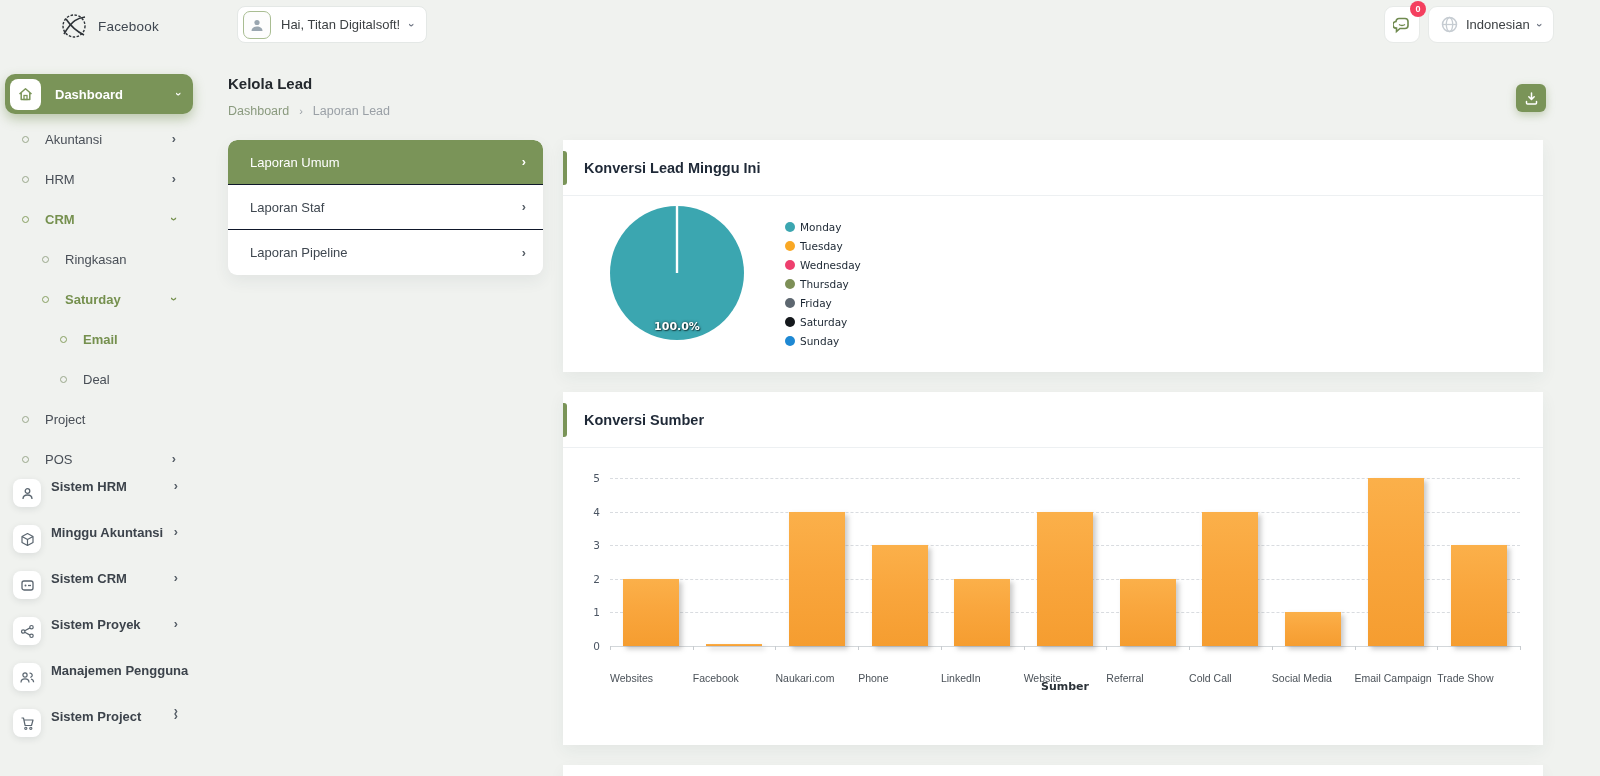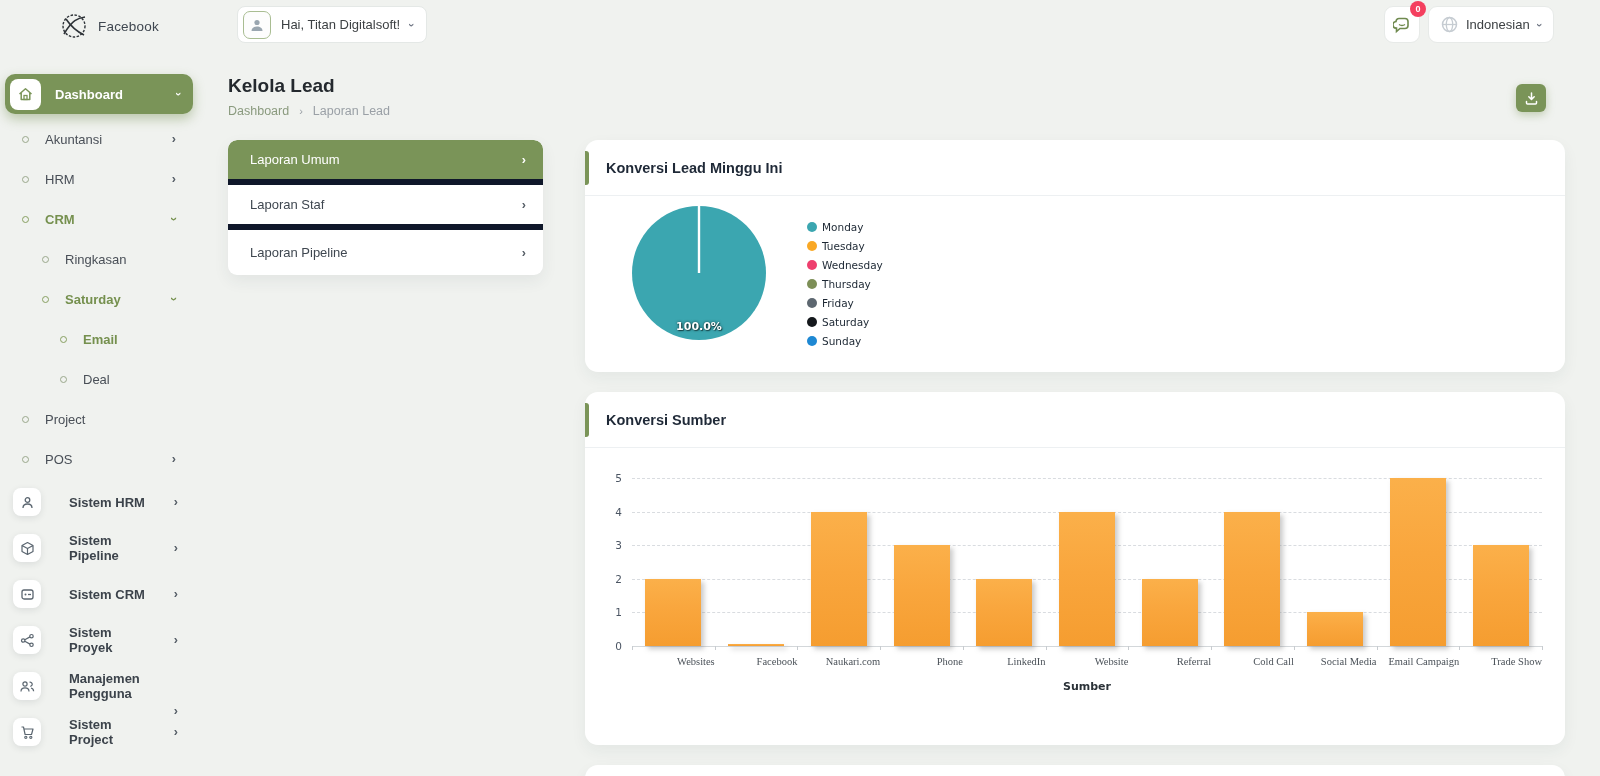--- a/index.html
+++ b/index.html
@@ -37,49 +37,49 @@
   .row-bullet.lvl2 { padding-left:42px; }
   .row-bullet.lvl3 { padding-left:60px; }
   .bullet { width:7px; height:7px; border:1.5px solid #9aa88b; border-radius:50%; flex:none; }
   .row-bullet .lbl { font-size:13px; color:#494f57; font-weight:500; }
   .row-bullet.active .lbl { color:#75904e; font-weight:700; }
   .row-bullet.active .bullet { border-color:#87a060; }
   .chev-r { margin-left:auto; margin-right:24px; color:#555d66; font-size:12.5px; font-weight:700; }
   .chev-d { margin-left:auto; margin-right:24px; color:#75904e; font-size:12.5px; font-weight:700;
     transform:rotate(90deg); }
 
-  .row-boxed { display:flex; align-items:center; height:46px; gap:28px; padding-left:13px; cursor:pointer; position:relative; }
+  .row-boxed { display:flex; height:46px; gap:10px; padding-left:13px; cursor:pointer; position:relative; }
   .iconbox { width:28px; height:28px; background:#fff; border-radius:8px; box-shadow:0 2px 7px rgba(30,40,50,.1);
     display:flex; align-items:center; justify-content:center; flex:none; }
   .row-boxed .lbl { font-size:13px; color:#3c434b; font-weight:600; }
   .row-boxed .chev-r { margin-right:22px; }
   .row-boxed .chev-wrap { position:absolute; right:22px; bottom:-9px; color:#555d66; font-size:12.5px; font-weight:700; }
 
   
-  .page-title { position:absolute; left:228px; top:75px; font-size:19px; font-weight:600; color:#24292e; }
+  .page-title { position:absolute; left:228px; top:75px; font-size:15px; font-weight:600; color:#24292e; }
   .breadcrumb { position:absolute; left:228px; top:104px; font-size:12.5px; display:flex; gap:10px; align-items:center; }
   .breadcrumb .link { color:#8a9a7e; cursor:pointer; }
   .breadcrumb .sep { color:#9aa0a6; font-size:11px; }
   .breadcrumb .cur { color:#9aa0a6; }
   .dl-btn { position:absolute; left:1516px; top:84px; width:30px; height:28px; background:#7a9458; border:none;
     border-radius:6px; display:flex; align-items:center; justify-content:center; cursor:pointer;
     box-shadow:0 3px 8px rgba(122,148,88,.4); }
 
   
   .submenu { position:absolute; left:228px; top:140px; width:315px; background:#fff; border-radius:9px;
     box-shadow:0 6px 16px rgba(40,60,70,.07); overflow:hidden; }
   .submenu-item { height:45px; display:flex; align-items:center; justify-content:space-between; padding:0 17px 0 22px;
-    font-size:13px; color:#3f4750; cursor:pointer; border-bottom:6px solid #0f172a; }
+    font-size:13px; color:#3f4750; cursor:pointer; border-bottom:1px solid #0f172a; }
   .submenu-item:last-child { border-bottom:none; }
   .submenu-item .chv { color:#555d66; font-size:12.5px; font-weight:700; }
   .submenu-item.active { background:#7a9458; color:#fff; border-radius:9px 9px 0 0; }
   .submenu-item.active .chv { color:#fff; }
 
   
-  .card { position:absolute; background:#fff; border-radius:13px; box-shadow:0 6px 16px rgba(40,60,70,.06);margin-left:22px; }
+  .card { position:absolute; background:#fff; border-radius:0; box-shadow:0 6px 16px rgba(40,60,70,.06); }
   .card-head { position:relative; height:56px; border-bottom:1px solid #edf0f2; display:flex; align-items:center; }
   .accent { position:absolute; left:0; top:11px; width:4px; height:34px; background:#7a9458; border-radius:0 3px 3px 0; }
   .card-title { margin-left:21px; font-size:14.5px; font-weight:700; color:#1f2937; }
 
   #card-pie   { left:563px; top:140px; width:980px; height:232px; }
   #card-bar   { left:563px; top:392px; width:980px; height:353px; }
   #card-next  { left:563px; top:765px; width:980px; height:40px; }
 
   
   .pie-wrap { position:absolute; left:46px; top:65px; }
@@ -92,21 +92,21 @@
 
   
   .plot { position:absolute; left:47px; top:86px; width:910px; height:168px; }
   .gridline { position:absolute; left:0; width:100%; border-top:1px dashed #d9dce0; }
   .baseline { position:absolute; left:0; bottom:-1px; width:100%; border-top:1px solid #d3d7da; }
   .ytick { position:absolute; left:-36px; width:26px; text-align:right; font-family:"DejaVu Sans", sans-serif;
     font-size:10.5px; color:#4b5563; margin-top:-6px; }
   .bar { position:absolute; bottom:0; width:56px; background:linear-gradient(180deg,#fbb04a 0%,#f9a63d 45%,#f59d30 100%);
     box-shadow:3px 3px 5px rgba(120,120,120,.4); }
   .xtick { position:absolute; top:168px; width:1px; height:4px; background:#c8ccd0; }
-  .xlbl { position:absolute; top:178px; text-align:right; font-family:Liberation Serif, serif; font-size:10.5px; color:#4a5158; }
+  .xlbl { position:absolute; top:194px; text-align:left; font-family:Liberation Sans, sans-serif; font-size:10.5px; color:#4a5158; }
   .xaxis-title { position:absolute; left:47px; top:288px; width:910px; text-align:center;
     font-family:"DejaVu Sans", sans-serif; font-size:11px; font-weight:700; color:#2b3238; }
 
   svg { display:block; }
 </style>
 </head>
 <body>
 
 <div id="stage">
 
@@ -210,21 +210,21 @@
         </span>
         <span class="lbl">Sistem HRM</span>
         <span class="chev-r">›</span>
       </div>
       <div class="row-boxed">
         <span class="iconbox">
           <svg width="15" height="15" viewBox="0 0 15 15">
             <path d="M7.5 1.5 L13 4.5 v6 L7.5 13.5 L2 10.5 v-6 z M2 4.5 L7.5 7.5 L13 4.5 M7.5 7.5 v6" fill="none" stroke="#5b6670" stroke-width="1.2" stroke-linejoin="round"></path>
           </svg>
         </span>
-        <span class="lbl">Sistem Pipeline</span>
+        <span class="lbl">Minggu Akuntansi</span>
         <span class="chev-r">›</span>
       </div>
       <div class="row-boxed">
         <span class="iconbox">
           <svg width="15" height="15" viewBox="0 0 15 15">
             <rect x="2" y="3" width="11" height="9" rx="2" fill="none" stroke="#5b6670" stroke-width="1.3"></rect>
             <circle cx="5.5" cy="7.5" r="1" fill="#5b6670"></circle>
             <path d="M8 7.5 h3" stroke="#5b6670" stroke-width="1.3"></path>
           </svg>
         </span>

